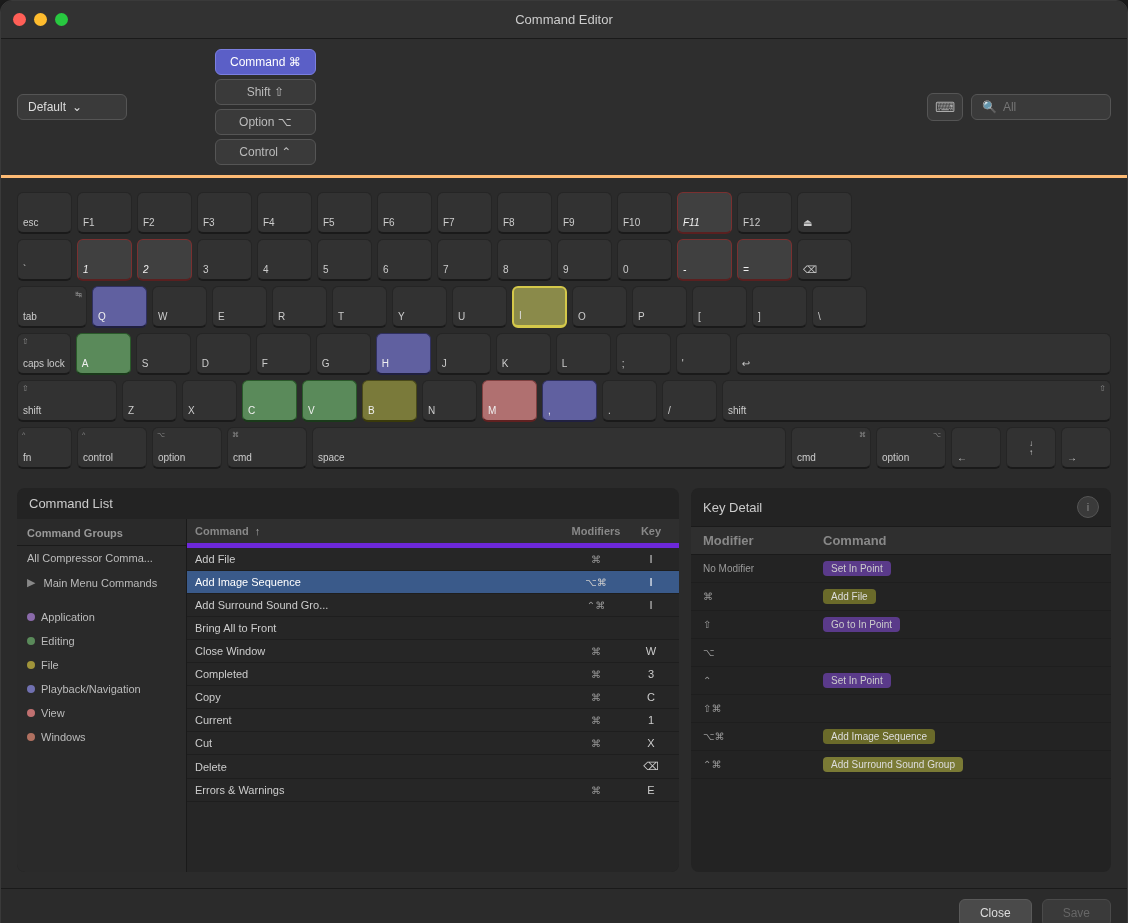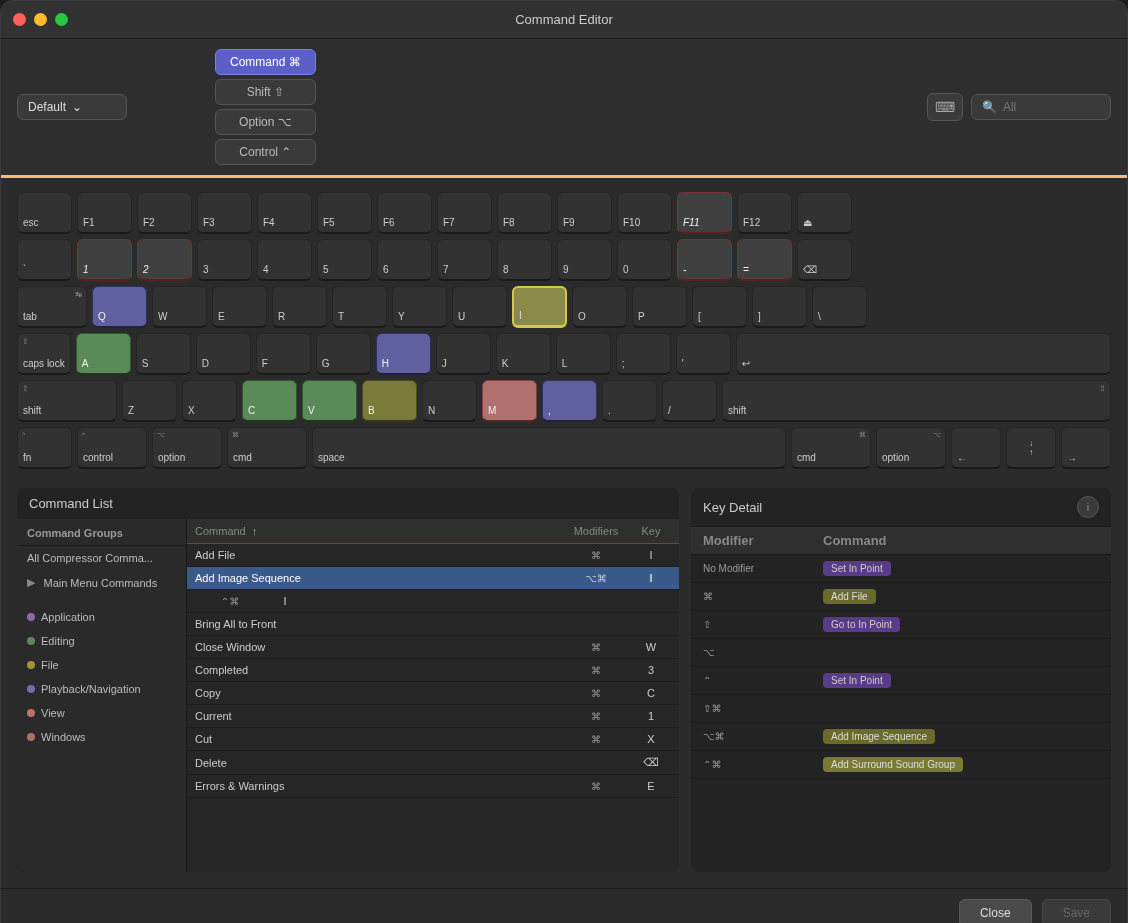--- a/index.html
+++ b/index.html
@@ -255,24 +255,24 @@
     
     .commands-table {
       flex: 1;
       overflow-y: auto;
       background: #262626;
     }
     .cmd-table-header {
       display: flex;
       padding: 6px 8px;
       background: #2f2f2f;
-      border-bottom: 1px solid #6d28d9;
+      border-bottom: 5px solid #6d28d9;
       font-size: 11px;
       color: #888;
-      font-weight: 400;
+      font-weight: 700;
       position: sticky;
       top: 0;
       justify-content: space-between;
     }
     .cmd-col-name { flex: 1; }
     .cmd-col-mod { width: 70px; text-align: center; }
     .cmd-col-key { width: 40px; text-align: center; }
     .cmd-row {
       display: flex;
       padding: 5px 8px;
@@ -744,20 +744,21 @@
             <span class="cmd-name">Add File</span>
             <span class="cmd-mod">⌘</span>
             <span class="cmd-key">I</span>
           </div>
           <div class="cmd-row selected">
             <span class="cmd-name">Add Image Sequence</span>
             <span class="cmd-mod">⌥⌘</span>
             <span class="cmd-key">I</span>
           </div>
           <div class="cmd-row">
+            <span class="cmd-name">Add Surround Sound Gro...</span>
             <span class="cmd-mod">⌃⌘</span>
             <span class="cmd-key">I</span>
           </div>
           <div class="cmd-row">
             <span class="cmd-name">Bring All to Front</span>
             <span class="cmd-mod"></span>
             <span class="cmd-key"></span>
           </div>
           <div class="cmd-row">
             <span class="cmd-name">Close Window</span>

